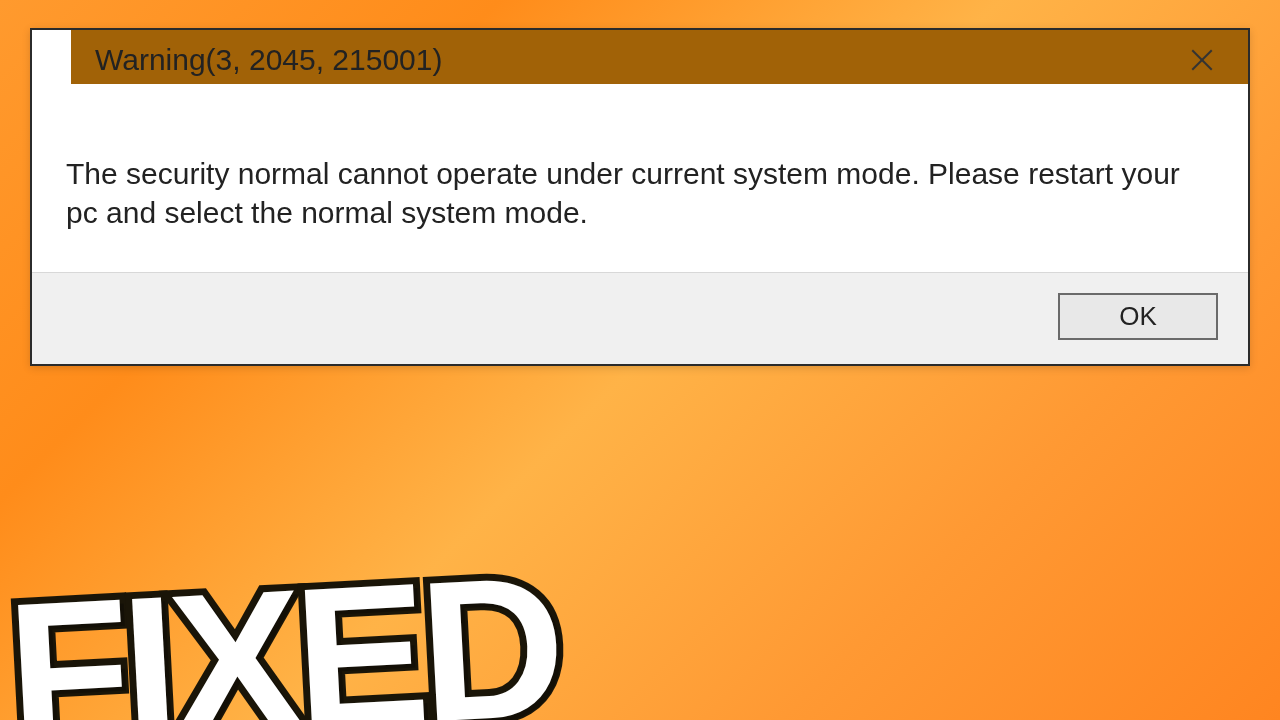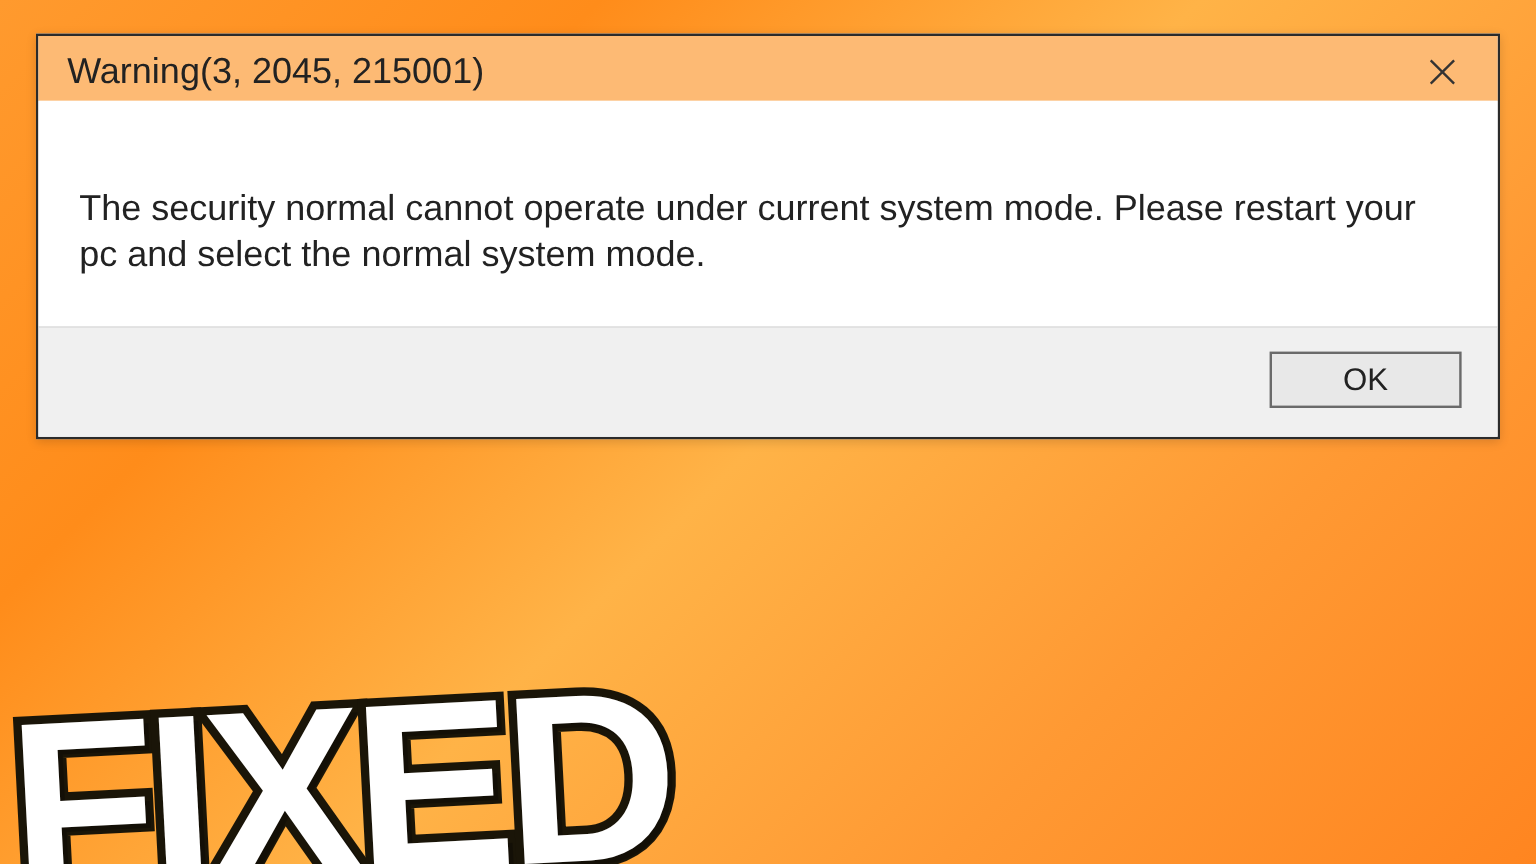--- a/index.html
+++ b/index.html
@@ -22,21 +22,22 @@
       width: 1220px;
       background: #ffffff;
       border: 2px solid #2b2b2b;
       box-shadow: 0 2px 8px rgba(0,0,0,0.15);
     }
     .titlebar {
       display: flex;
       justify-content: space-between;
       align-items: center;
       padding: 10px 23px 4px 24px;
-      background: #fdba74;
+      background: #a16207;
+      margin-left: 39px;
     }
     .title-text {
       font-size: 30px;
       color: #222;
       font-weight: 400;
     }
     .close-btn {
       width: 46px;
       height: 40px;
       display: flex;

